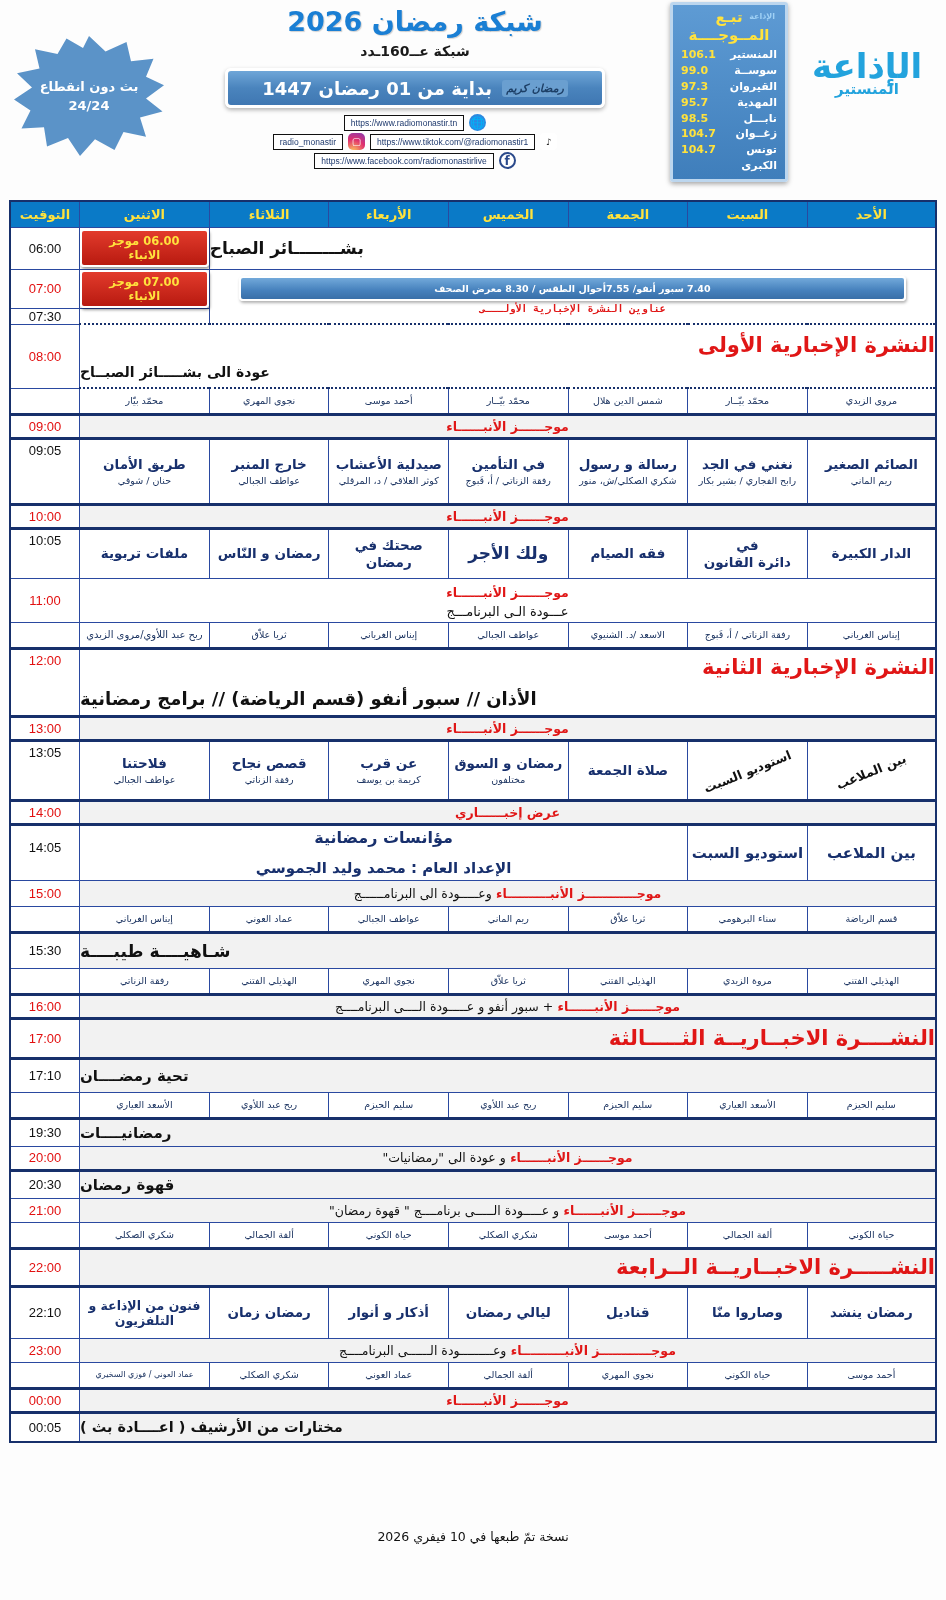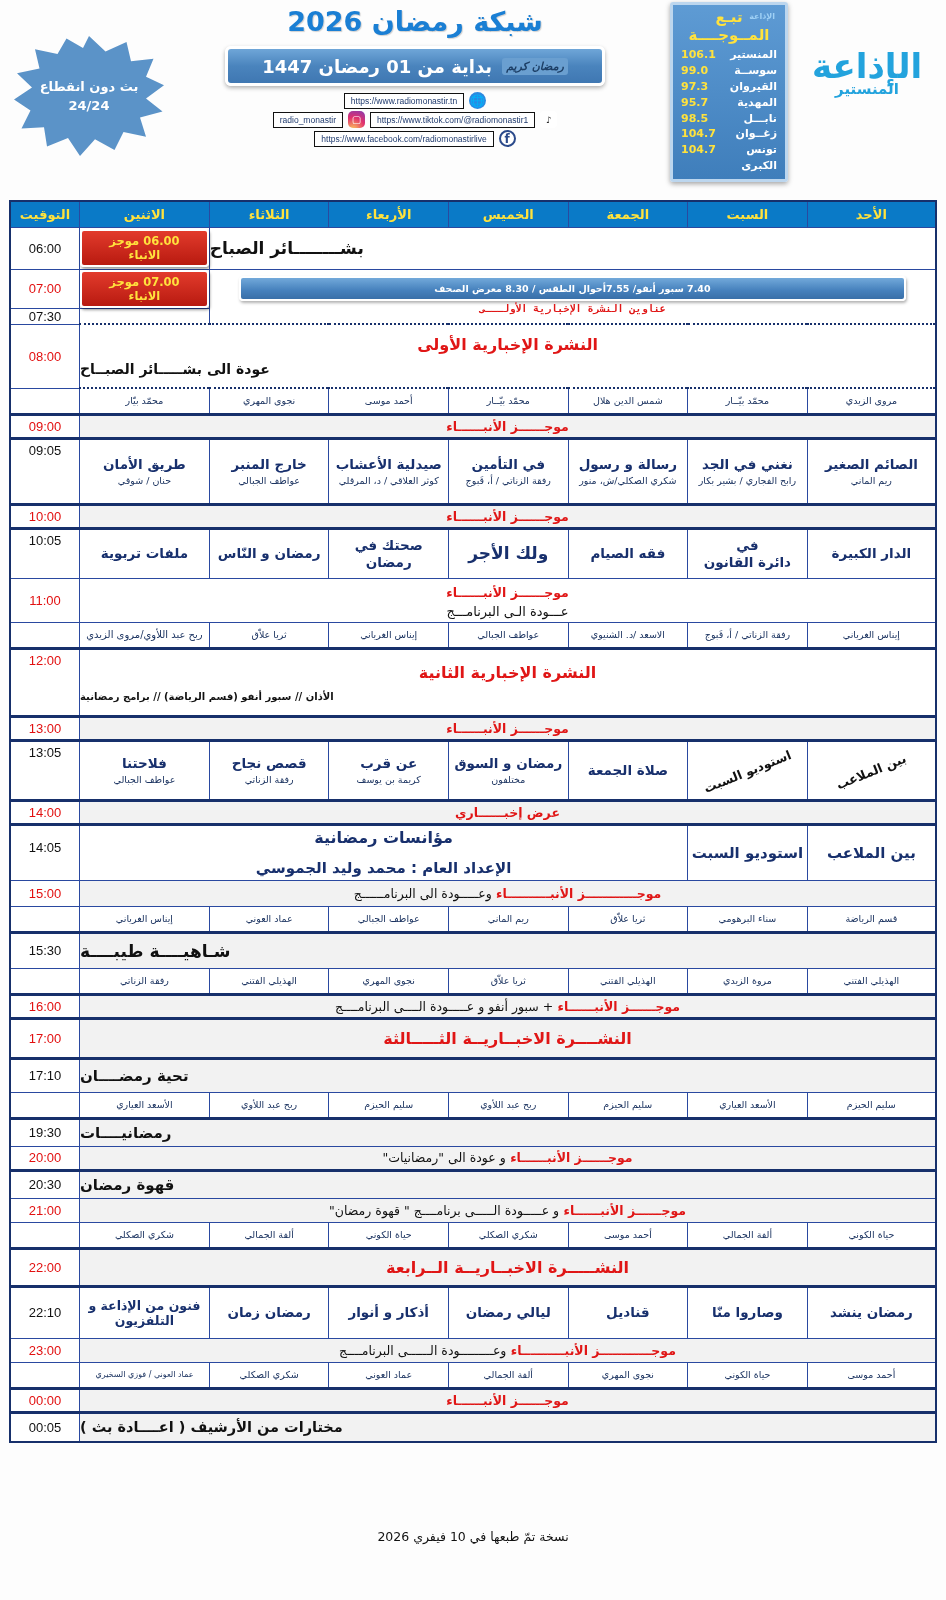--- a/index.html
+++ b/index.html
@@ -116,21 +116,21 @@
   .prog-sub   { font-size: 9.5px; color:#1b3360; text-align:center; margin-top:3px; line-height:1.2; }
 
   td.cell { text-align:center; vertical-align: middle; padding: 4px 2px; background:#ffffff; }
   td.pres { text-align:center; font-size: 9.5px; color:#1b3360; background:#ffffff; height:26px; padding: 2px 1px; }
 
   .band { background:#f2f2f2; }
   .newsflash {
     text-align:center; color:#e01616; font-weight:bold; font-size:12.5px; height: 24px;
   }
   .newsflash .blk { color:#111; font-weight:normal; }
-  .bigtitle-red { text-align:center; color:#e01616; font-weight:bold; font-size: 16px; }
+  .bigtitle-red { text-align:right; color:#e01616; font-weight:bold; font-size: 21px; }
   .bigtitle-blk { text-align:left; color:#111; font-weight:bold; font-size: 17px; }
   .bigtitle-navy{ text-align:center; color:#18306d; font-weight:bold; font-size: 15px; }
 
   .badge-news {
     display:inline-block; background: linear-gradient(180deg,#e23b2c 0%, #b81a10 100%);
     color:#ffe23d; font-weight:bold; font-size: 11.5px;
     padding: 3px 10px; border:2px solid #fff; border-radius:4px;
     box-shadow: 1px 2px 3px rgba(0,0,0,0.4);
   }
   .blue-strip {
@@ -154,20 +154,21 @@
 
 <div class="header">
 
   <div class="burst">
     <span>بث دون انقطاع</span>
     <span>24/24</span>
   </div>
 
   <div class="hdr-center">
     <div class="title-main">شبكة رمضان 2026</div>
+    <div class="title-sub">شبكة عــ160ـدد</div>
     <div class="start-banner">
       <span class="calig">رمضان كريم</span>
       <span>بداية من 01 رمضان 1447</span>
     </div>
 
     <div class="links">
       <div class="linkrow">
         <span class="ic ic-web">🌐</span>
         <span class="linkbox">https://www.radiomonastir.tn</span>
       </div>
@@ -377,21 +378,21 @@
       <td class="pres">عواطف الجبالي</td>
       <td class="pres">إيناس الغرياني</td>
       <td class="pres">ثريا علاّق</td>
       <td class="pres" style="font-size:10px">ربح عبد اللأوي/مروى الزيدي</td>
       <td class="time"></td>
     </tr>
 
     <tr>
       <td class="cell thick-top" colspan="7" style="height:68px">
         <div class="bigtitle-red">النشرة  الإخبارية الثانية</div>
-        <div class="bigtitle-blk" style="font-size:10px;margin-top:9px">الأذان //  سبور أنفو (قسم الرياضة) // برامج رمضانية</div>
+        <div class="bigtitle-blk" style="font-size:18px;margin-top:9px">الأذان //  سبور أنفو (قسم الرياضة) // برامج رمضانية</div>
       </td>
       <td class="time red thick-top" style="vertical-align:top;padding-top:3px">12:00</td>
     </tr>
 
     <tr>
       <td class="band newsflash thick-top" colspan="7">موجــــــز الأنبــــــاء</td>
       <td class="time red thick-top">13:00</td>
     </tr>
 
     <tr>

